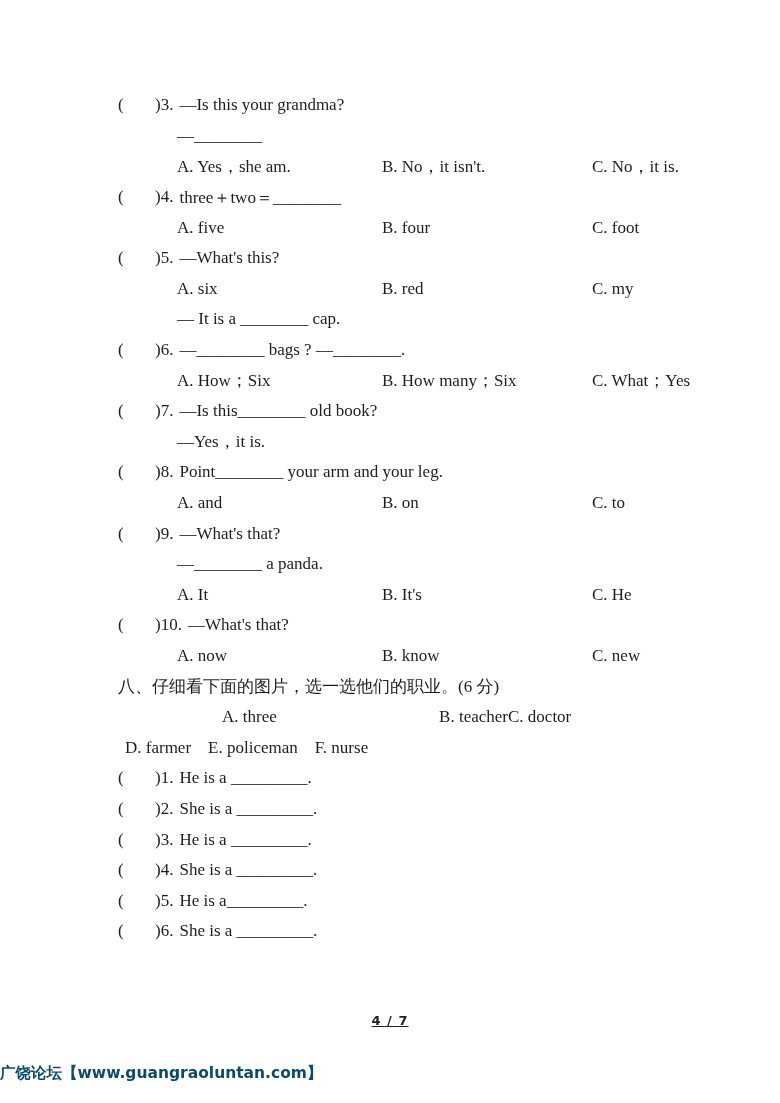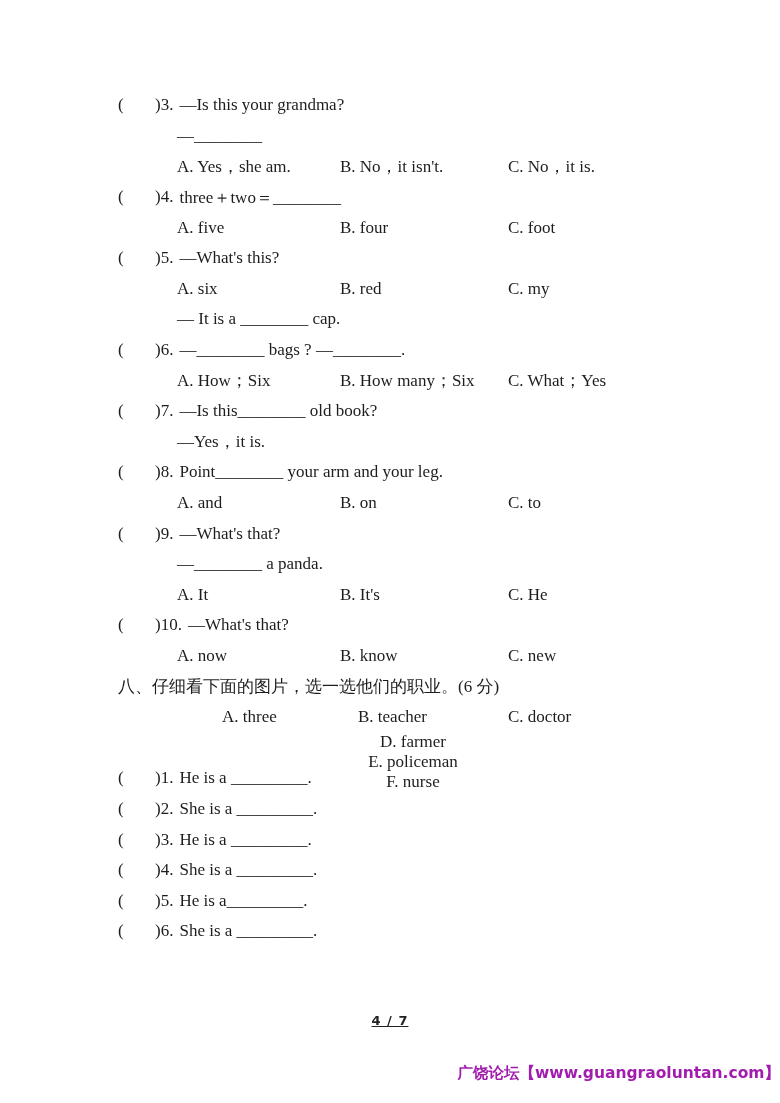--- a/index.html
+++ b/index.html
@@ -19,44 +19,44 @@
   .line{
     height:30.6px;
     display:flex;
     align-items:center;
     white-space:pre;
     font-size:17px;
   }
   .paren{display:inline-block;width:37px;}
   .qlabel{margin-right:6px;}
   .subline{padding-left:59px;}
-  .opts{padding-left:59px;}
+  .opts{padding-left:59px;gap:42px;}
   .opts .colA{display:inline-block;width:163px;}
   .opts .colB{display:inline-block;width:168px;}
   .opts .colC{display:inline-block;flex:1;}
   .abc{padding-left:104px;}
   .abc .colA{display:inline-block;width:136px;}
-  .abc .colB{display:inline-block;width:150px;}
+  .abc .colB{display:inline-block;width:150px;text-align:right;}
   .abc .colC{display:inline-block;flex:1;}
-  .def{padding-left:7px;flex-direction:column;}
+  .def{padding-left:7px;}
   .def span{margin-right:17px;}
   .pagenum{
     position:absolute;top:1013px;left:0;width:780px;
     text-align:center;
     font-family:"DejaVu Sans","Liberation Sans",sans-serif;
     font-weight:bold;font-size:13px;letter-spacing:1px;
     color:#222;
     text-decoration:underline;
   }
   .site-footer{
     position:absolute;top:1063px;left:0;width:780px;
-    text-align:right;
+    text-align:left;
     font-family:"DejaVu Sans","Liberation Sans",sans-serif;
     font-weight:bold;font-size:15.5px;
-    color:#a21caf;
+    color:#0c4a6e;
   }
 </style>
 </head>
 <body>
 
 <div class="content">
 
   <div class="line qline">
     <span class="paren">(</span>
     <span class="qlabel">)3.</span>

